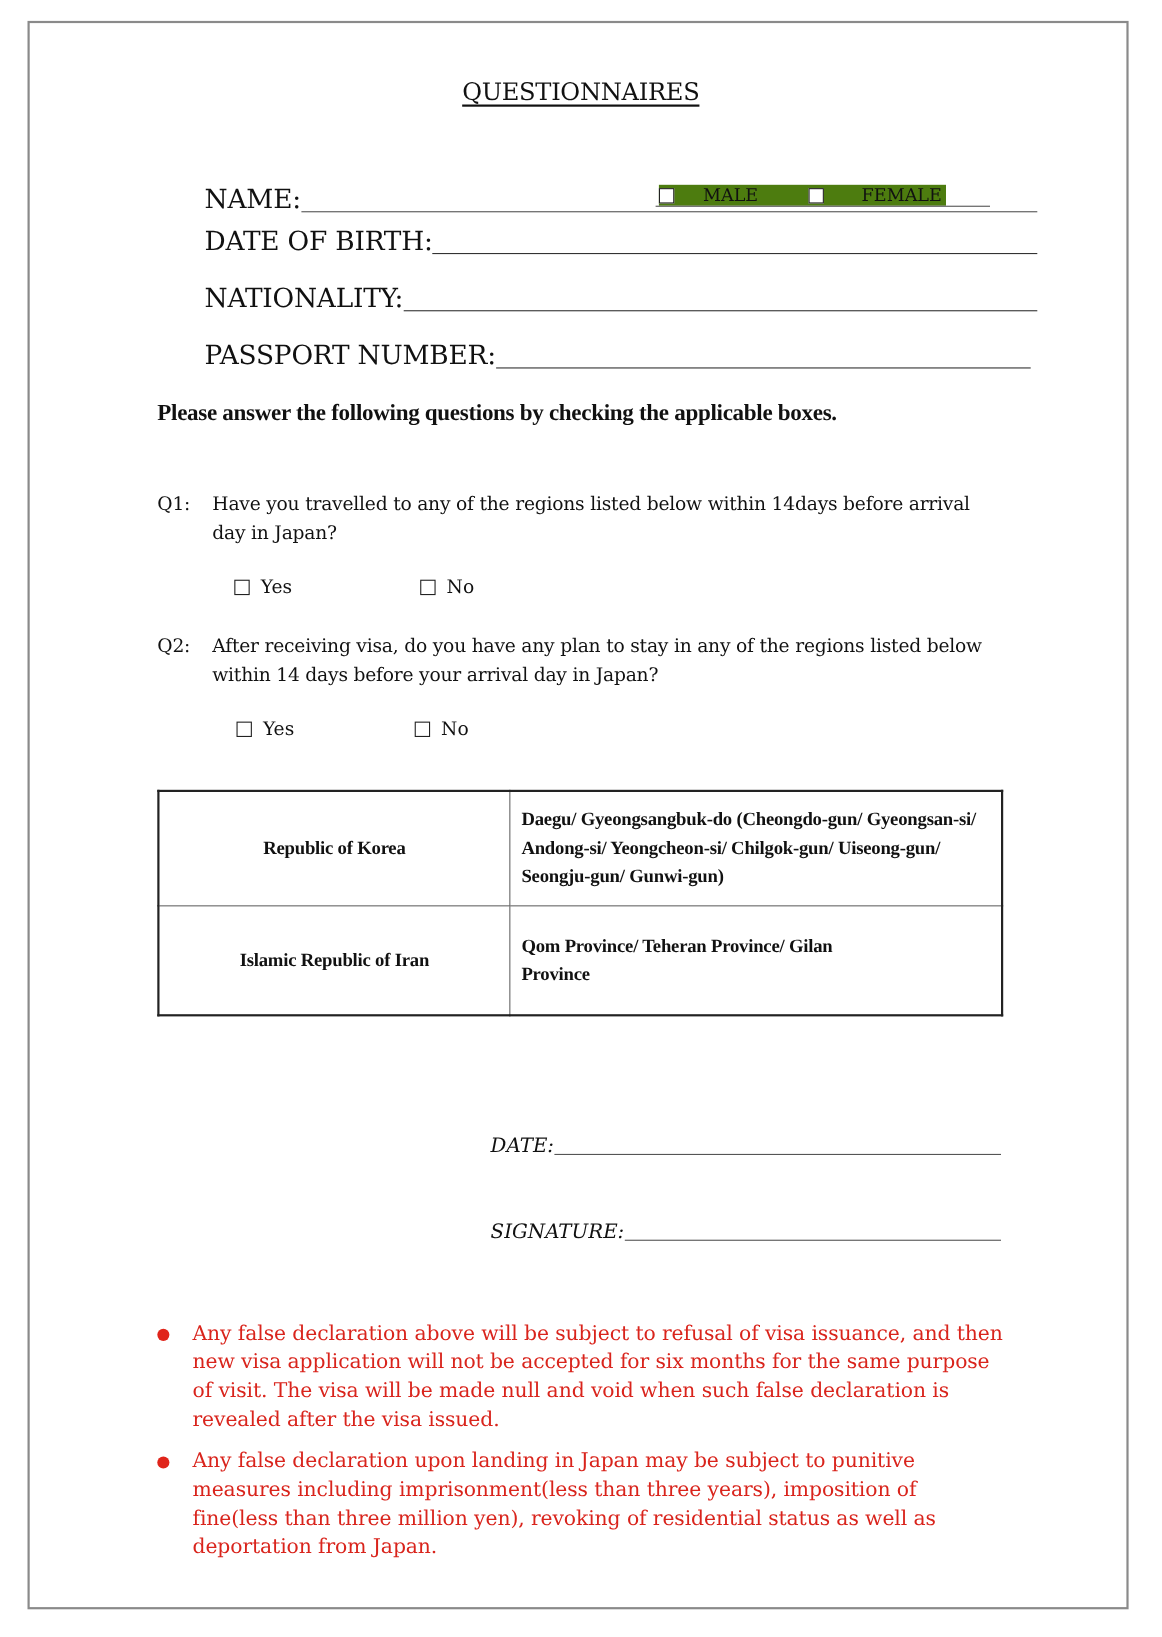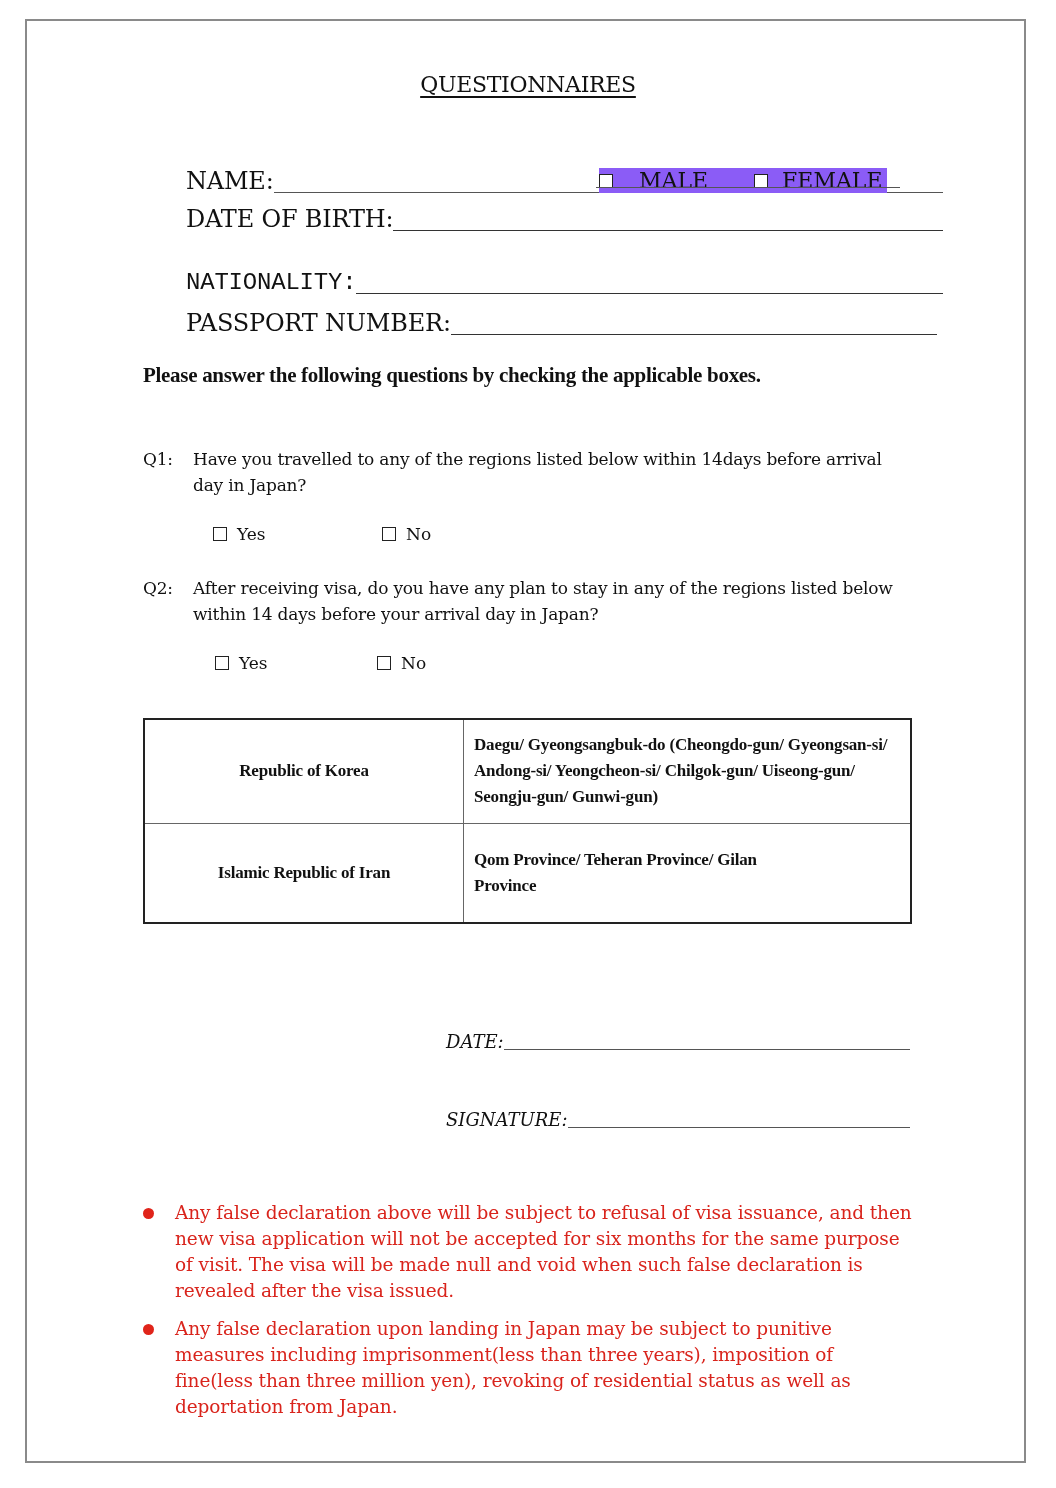--- a/index.html
+++ b/index.html
@@ -30,34 +30,34 @@
 <body>
 
 <div class="page"></div>
 
 <div class="abs title"><span>QUESTIONNAIRES</span></div>
 
 <div class="field" style="top:167px; width:757px;">
   <span class="lbl">NAME:</span>
   <span class="line" style="border-bottom-color:#555;"></span>
 </div>
-<div class="abs" style="left:599px; top:168px; font-size:22px; display:flex; align-items:center; gap:0; background:#8b5cf6; padding:0 4px 0 0;">
+<div class="abs" style="left:599px; top:168px; font-size:16px; display:flex; align-items:center; gap:0; background:#4d7c0f; padding:0 4px 0 0;">
   <span class="cb"></span>
   <span style="margin-left:26px;">MALE</span>
   <span class="cb" style="margin-left:46px;"></span>
-  <span style="margin-left:14px;">FEMALE</span>
+  <span style="margin-left:34px;">FEMALE</span>
 </div>
 <div class="abs" style="left:596px; top:187px; width:304px; border-bottom:1.5px solid #555;"></div>
 
 <div class="field" style="top:205px; width:757px;">
   <span class="lbl">DATE OF BIRTH:</span>
   <span class="line"></span>
 </div>
 
-<div class="field" style="top:269px; width:757px;font-family:Liberation Mono, monospace;">
+<div class="field" style="top:257px; width:757px;">
   <span class="lbl">NATIONALITY:</span>
   <span class="line"></span>
 </div>
 
 <div class="field" style="top:309px; width:751px;">
   <span class="lbl">PASSPORT NUMBER:</span>
   <span class="line"></span>
 </div>
 
 <div class="abs instr">Please answer the following questions by checking the applicable boxes.</div>

